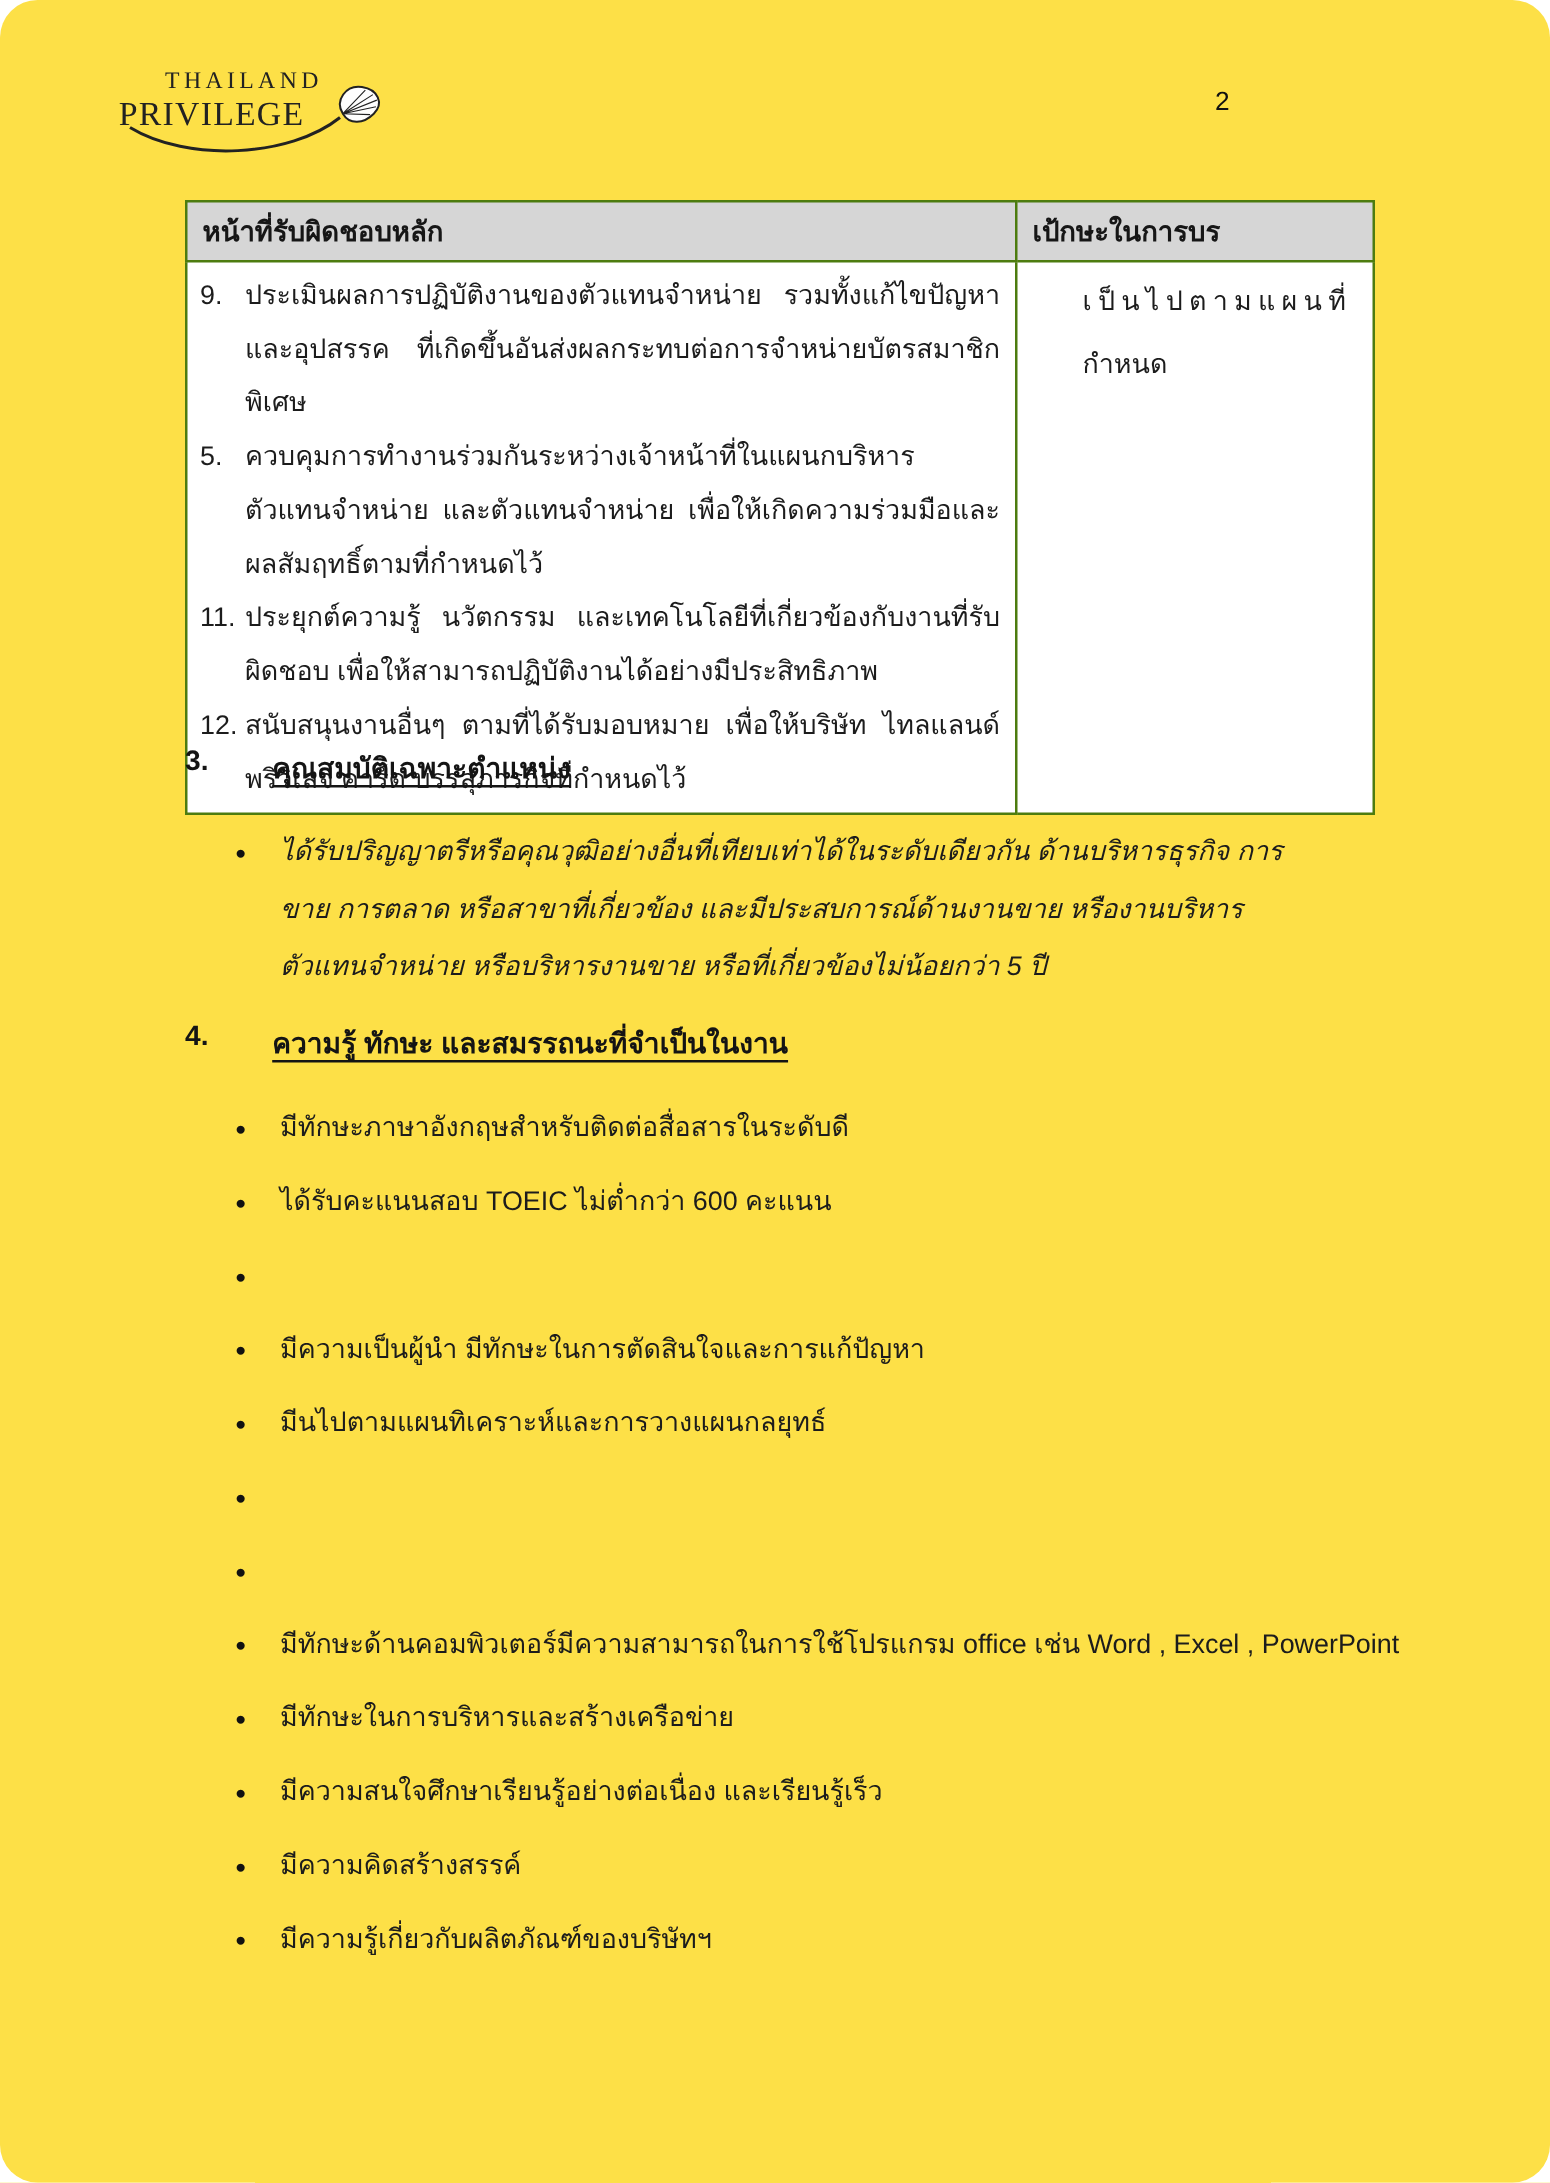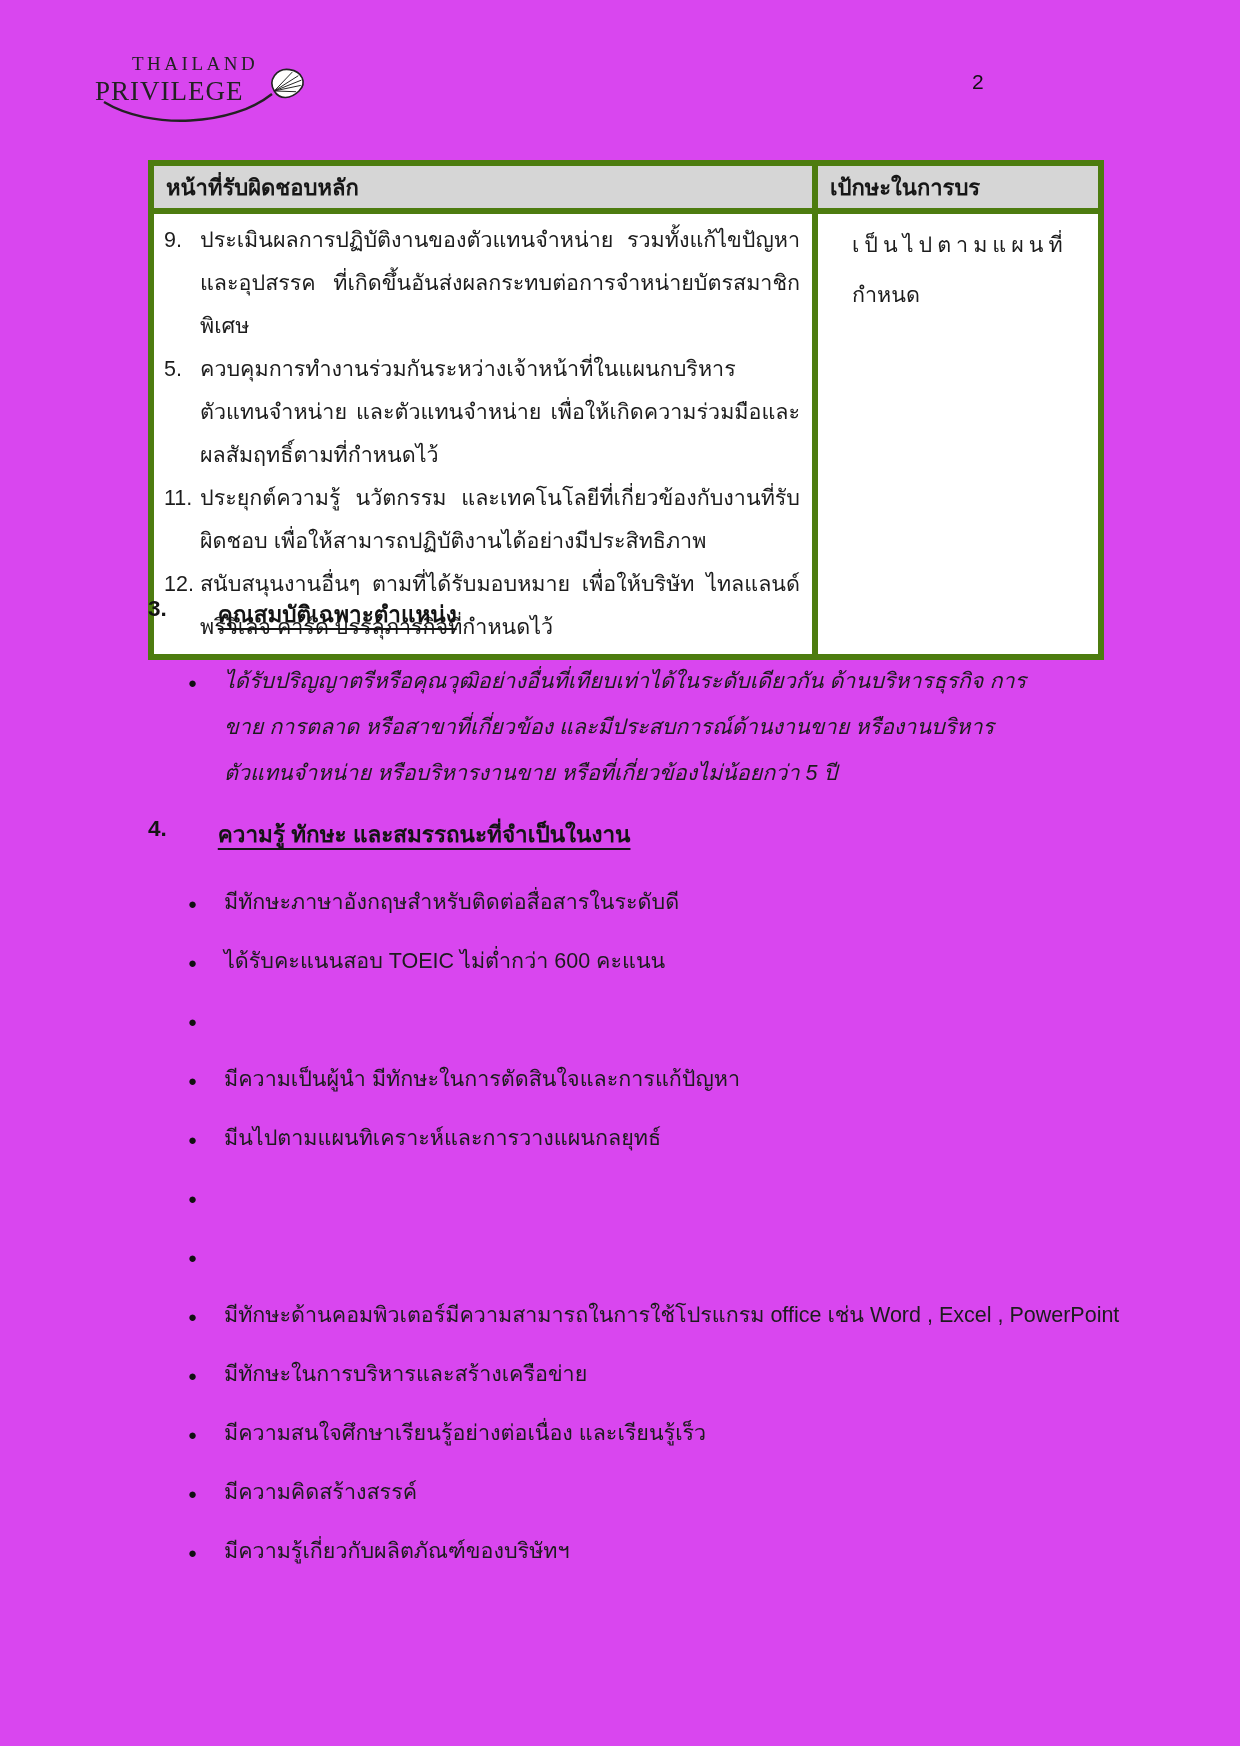--- a/index.html
+++ b/index.html
@@ -4,43 +4,43 @@
 <style>
   * { margin:0; padding:0; box-sizing:border-box; }
   html,body { background:#ffffff; }
   body {
     width:1240px; height:1746px;
     font-family:"Liberation Sans", sans-serif;
     color:#1c1c1c;
     position:relative;
     overflow:hidden;
   }
-  .page { position:absolute; inset:0; background:#d946ef; }
+  .page { position:absolute; inset:0; background:#fde047;border-radius:30px; }
 
   
   .logo { position:absolute; left:92px; top:44px; width:236px; height:92px; }
   .pagenum { position:absolute; left:972px; top:70px; font-size:21px; color:#111; }
 
   
   table.duty-table {
     position:absolute; left:148px; top:160px; width:950px;
     border-collapse:collapse; table-layout:fixed;
   }
-  .duty-table th, .duty-table td { border:6px solid #4d7c0f; }
+  .duty-table th, .duty-table td { border:2px solid #4d7c0f; }
   .duty-table th {
     background:#d6d6d6; height:48px; font-size:22px; font-weight:bold;
     text-align:left; padding:2px 12px; vertical-align:middle; color:#161616;
   }
   th.col-duty  { width:664px; }
   th.col-goal  { width:286px; }
   td.duties { vertical-align:top; padding:5px 10px 5px 6px; background:#fff; }
   .titem { display:flex; font-size:21.5px; line-height:43px; }
   .titem .num { flex:none; width:40px; padding-left:4px; }
   .titem .txt { flex:1; text-align:justify; padding-right:2px; }
-  td.goal { vertical-align:top; padding:6px 14px 0 34px; background:#fff;
+  td.goal { vertical-align:top; padding:6px 14px 0 52px; background:#fff;
             font-size:21.5px; line-height:50px; }
   .goal-l1 { letter-spacing:5px; white-space:nowrap; }
 
   
   .sec { position:absolute; left:148px; width:985px; }
   .sec3 { top:596px; }
   .sec4 { top:816px; }
   .sec-head { display:flex; gap:20px; font-size:22.5px; font-weight:bold; color:#141414; }
   .sec-title { text-decoration:underline; text-underline-offset:6px; text-decoration-thickness:1.5px;margin-left:31px; }
   ul.blist { list-style:none; padding-left:40px; }

